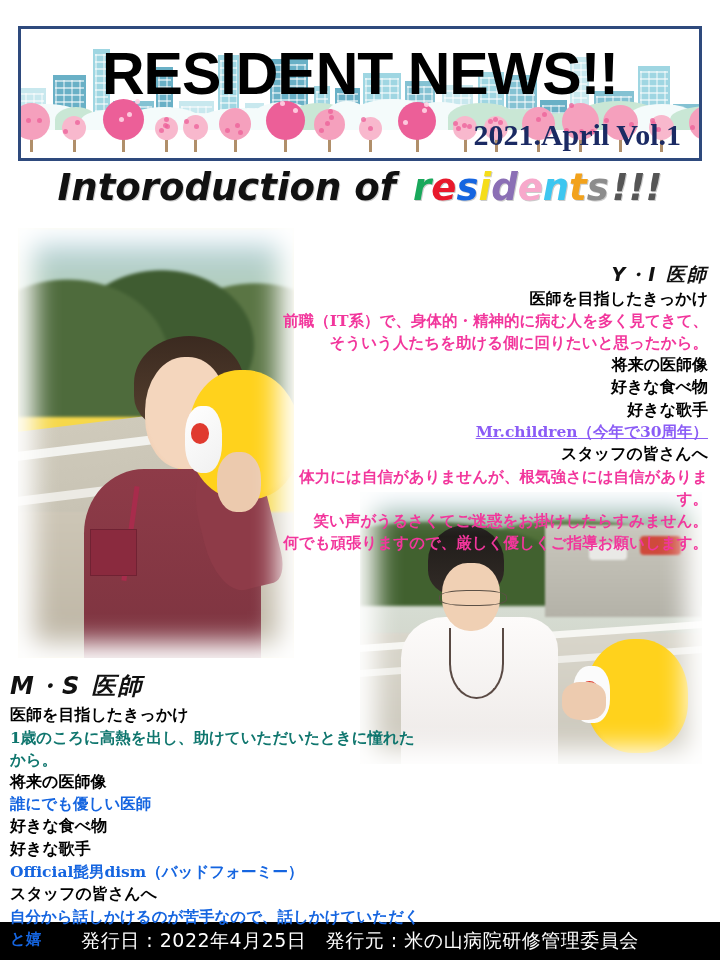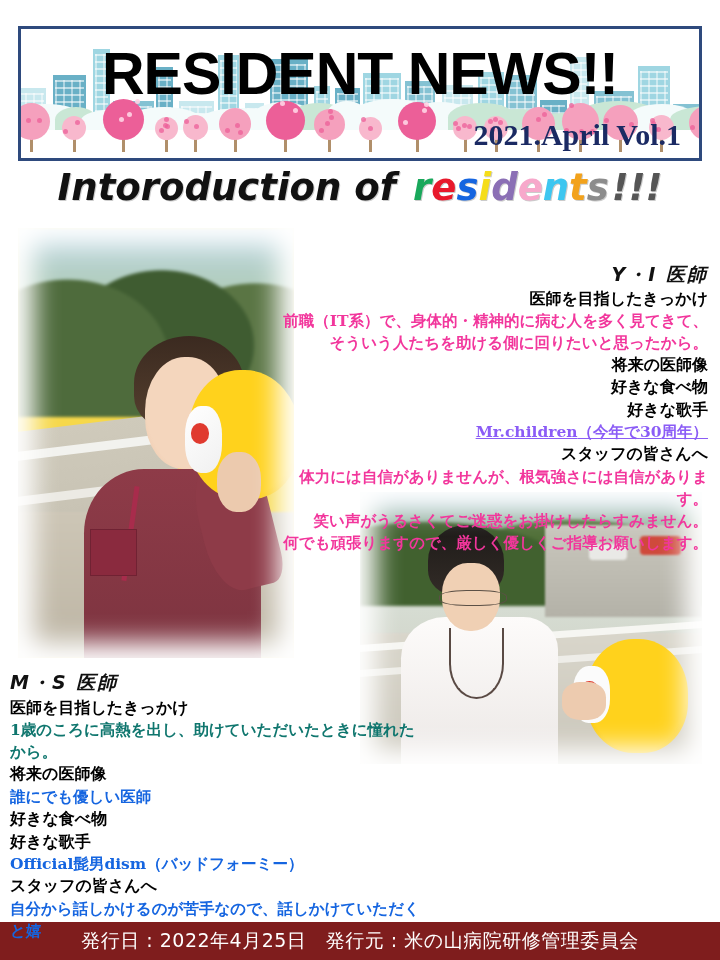--- a/index.html
+++ b/index.html
@@ -292,39 +292,39 @@
 
   .col-left {
     position:absolute;
     left:10px; top:668px; width:410px;
     text-align:left;
     font-family:"DejaVu Sans", sans-serif;
     z-index:4;
   }
   .col-left .name {
     font-style:italic; font-weight:bold;
-    font-size:19px; line-height:1.5; color:#111;
+    font-size:24px; line-height:1.5; color:#111;
     letter-spacing:2px;
   }
   .col-left .hdr {
     font-weight:bold; font-size:16px; line-height:1.42; color:#000;
   }
   .col-left .body {
     font-weight:bold; font-size:15.5px; line-height:1.42; color:#1565e0;
   }
   .col-left .body .serif {
     font-family:"DejaVu Serif", serif; font-weight:bold;
   }
 
   
   .footer {
     position:absolute;
     left:0; right:0; bottom:0;
     height:38px;
-    background:#7f1d1d;
+    background:#000000;
     color:#ffffff;
     display:flex; align-items:center; justify-content:center;
     font-family:"DejaVu Sans", sans-serif;
     font-size:19px; font-weight:normal;
     letter-spacing:.5px;
   }
 </style>
 </head>
 <body>
 

